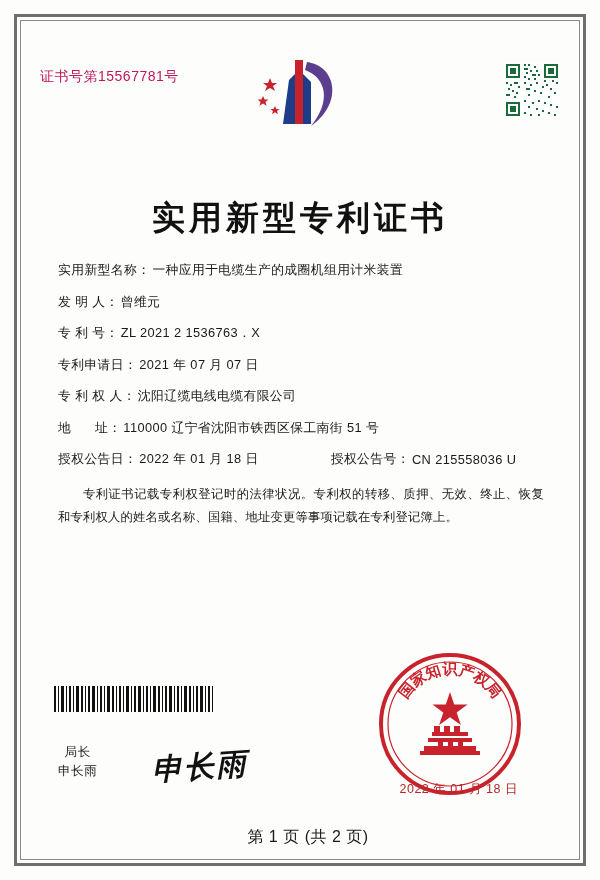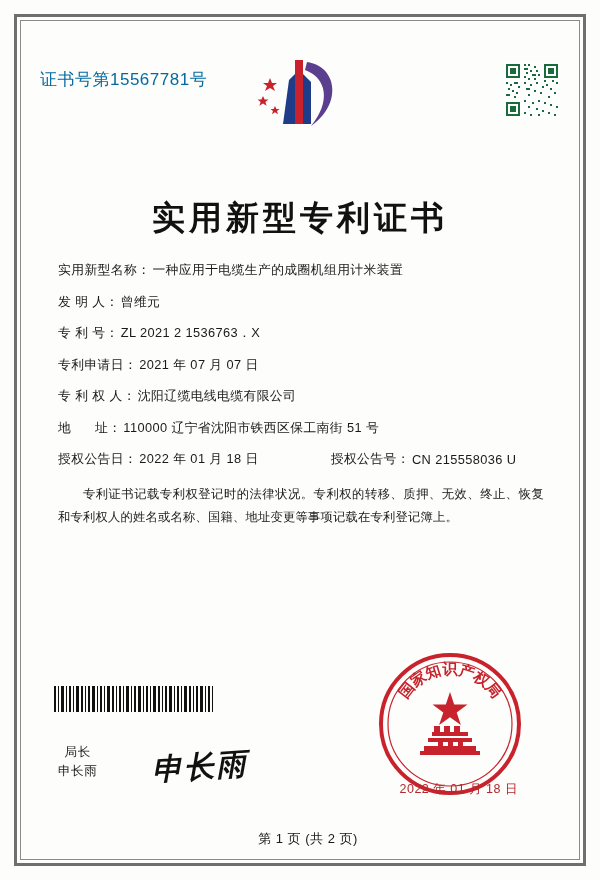--- a/index.html
+++ b/index.html
@@ -57,23 +57,23 @@
     left: 40px;
     top: 40px;
     right: 40px;
     bottom: 40px;
   }
 
   .cert-no {
     position: absolute;
     left: 0;
     top: 28px;
-    font-size: 17px;
+    font-size: 14px;
     letter-spacing: 0.5px;
-    color: #0369a1;
+    color: #be185d;
   }
 
   .qr {
     position: absolute;
     right: 0px;
     top: 22px;
     width: 56px;
     height: 56px;
   }
 
@@ -191,21 +191,21 @@
     color: #b3272d;
     letter-spacing: 0.5px;
   }
 
   .footer {
     position: absolute;
     left: 16px;
     right: 0;
     bottom: -8px;
     text-align: center;
-    font-size: 13px;
+    font-size: 16px;
     color: #1a1a1a;
     letter-spacing: 0.5px;
   }
 </style>
 </head>
 <body>
 
 <div class="page">
 
   <div class="border-outer"></div>

